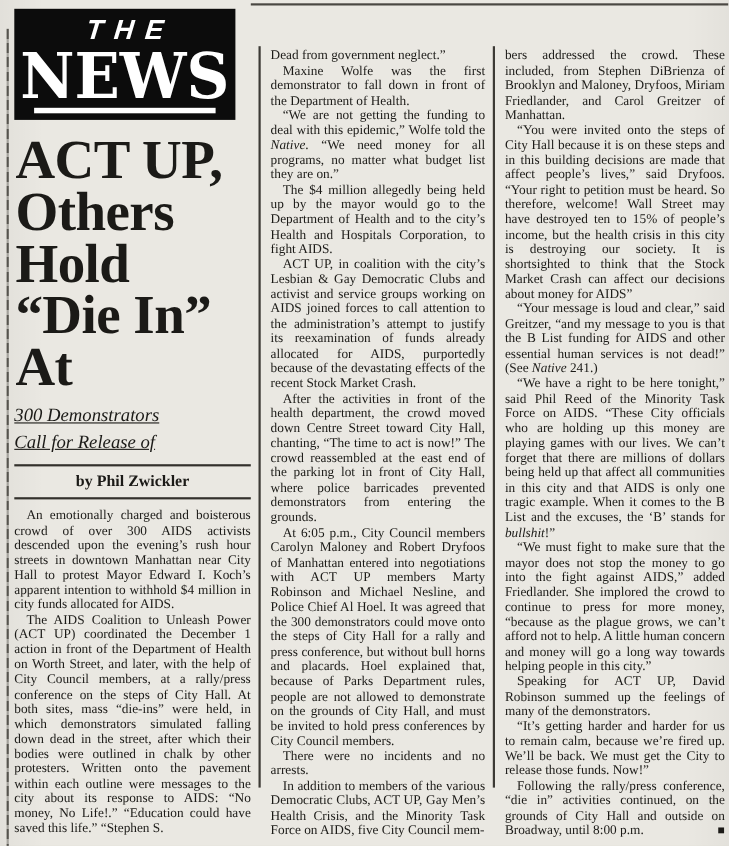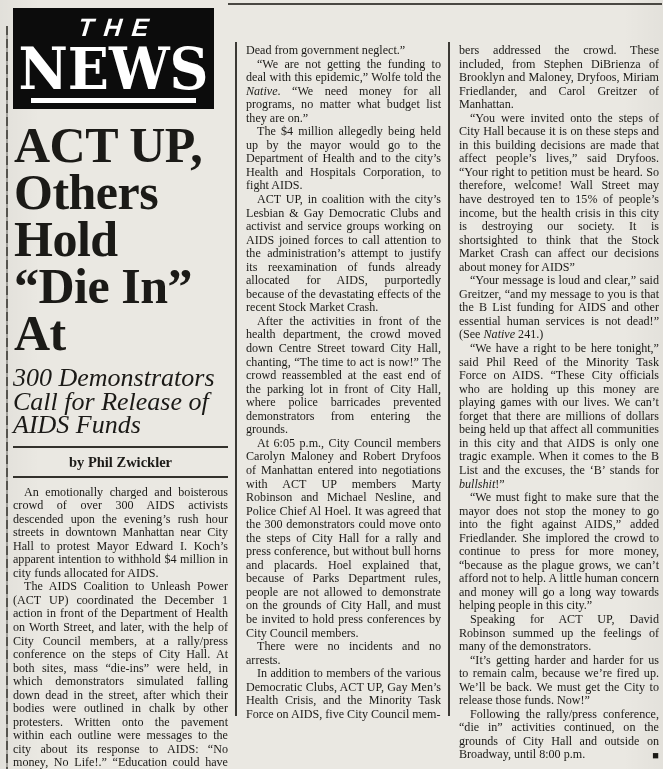--- a/index.html
+++ b/index.html
@@ -43,21 +43,21 @@
   .mast-bar{position:absolute;bottom:6px;left:9%;width:82%;height:5px;background:#fff;}
 
   .headline{
     margin:13px 0 0 1px;
     font-family:"Liberation Serif",serif;
     font-weight:bold;font-size:50px;line-height:47px;letter-spacing:-0.5px;
   }
   .headline span{display:block;}
   .deck{
     margin-top:9px;
-    font-style:italic;font-size:26px;line-height:23.5px;
+    font-style:italic;font-size:17px;line-height:23.5px;text-decoration:underline;
   }
   .deck div{white-space:nowrap;}
   .byline-box{
     margin-top:9px;
     border-top:2px solid #33312c;border-bottom:2px solid #33312c;
     padding:6px 0 5px;
     text-align:center;
     font-family:Liberation Serif, serif;font-weight:bold;font-size:14.5px;
   }
 
@@ -99,35 +99,35 @@
       <span>ACT UP,</span>
       <span>Others</span>
       <span>Hold</span>
       <span>“Die In”</span>
       <span>At</span>
     </h1>
 
     <div class="deck">
       <div>300 Demonstrators</div>
       <div>Call for Release of</div>
-      <div>AIDS Funds</div>
     </div>
 
     <div class="byline-box">
       <span>by Phil Zwickler</span>
     </div>
 
     <div class="body-text left-body">
       <p class="indent">An emotionally charged and boisterous crowd of over 300 AIDS activists descended upon the evening’s rush hour streets in downtown Manhattan near City Hall to protest Mayor Edward I. Koch’s apparent intention to withhold $4 million in city funds allocated for AIDS.</p>
       <p class="indent">The AIDS Coalition to Unleash Power (ACT UP) coordinated the December 1 action in front of the Department of Health on Worth Street, and later, with the help of City Council members, at a rally/press conference on the steps of City Hall. At both sites, mass “die-ins” were held, in which demonstrators simulated falling down dead in the street, after which their bodies were outlined in chalk by other protesters. Written onto the pavement within each outline were messages to the city about its response to AIDS: “No money, No Life!.” “Education could have saved this life.” “Stephen S.</p>
     </div>
   </div>
 
   <div class="col-mid body-text">
     <p class="noindent">Dead from government neglect.”</p>
+    <p class="indent">Maxine Wolfe was the first demonstrator to fall down in front of the Department of Health.</p>
     <p class="indent"><span>“We are not getting the funding to deal with this epidemic,” Wolfe told the </span><i>Native</i><span>. “We need money for all programs, no matter what budget list they are on.”</span></p>
     <p class="indent">The $4 million allegedly being held up by the mayor would go to the Department of Health and to the city’s Health and Hospitals Corporation, to fight AIDS.</p>
     <p class="indent">ACT UP, in coalition with the city’s Lesbian &amp; Gay Democratic Clubs and activist and service groups working on AIDS joined forces to call attention to the administration’s attempt to justify its reexamination of funds already allocated for AIDS, purportedly because of the devastating effects of the recent Stock Market Crash.</p>
     <p class="indent">After the activities in front of the health department, the crowd moved down Centre Street toward City Hall, chanting, “The time to act is now!” The crowd reassembled at the east end of the parking lot in front of City Hall, where police barricades prevented demonstrators from entering the grounds.</p>
     <p class="indent">At 6:05 p.m., City Council members Carolyn Maloney and Robert Dryfoos of Manhattan entered into negotiations with ACT UP members Marty Robinson and Michael Nesline, and Police Chief Al Hoel. It was agreed that the 300 demonstrators could move onto the steps of City Hall for a rally and press conference, but without bull horns and placards. Hoel explained that, because of Parks Department rules, people are not allowed to demonstrate on the grounds of City Hall, and must be invited to hold press conferences by City Council members.</p>
     <p class="indent">There were no incidents and no arrests.</p>
     <p class="indent">In addition to members of the various Democratic Clubs, ACT UP, Gay Men’s Health Crisis, and the Minority Task Force on AIDS, five City Council mem-</p>
   </div>
 
   <div class="col-right body-text">

